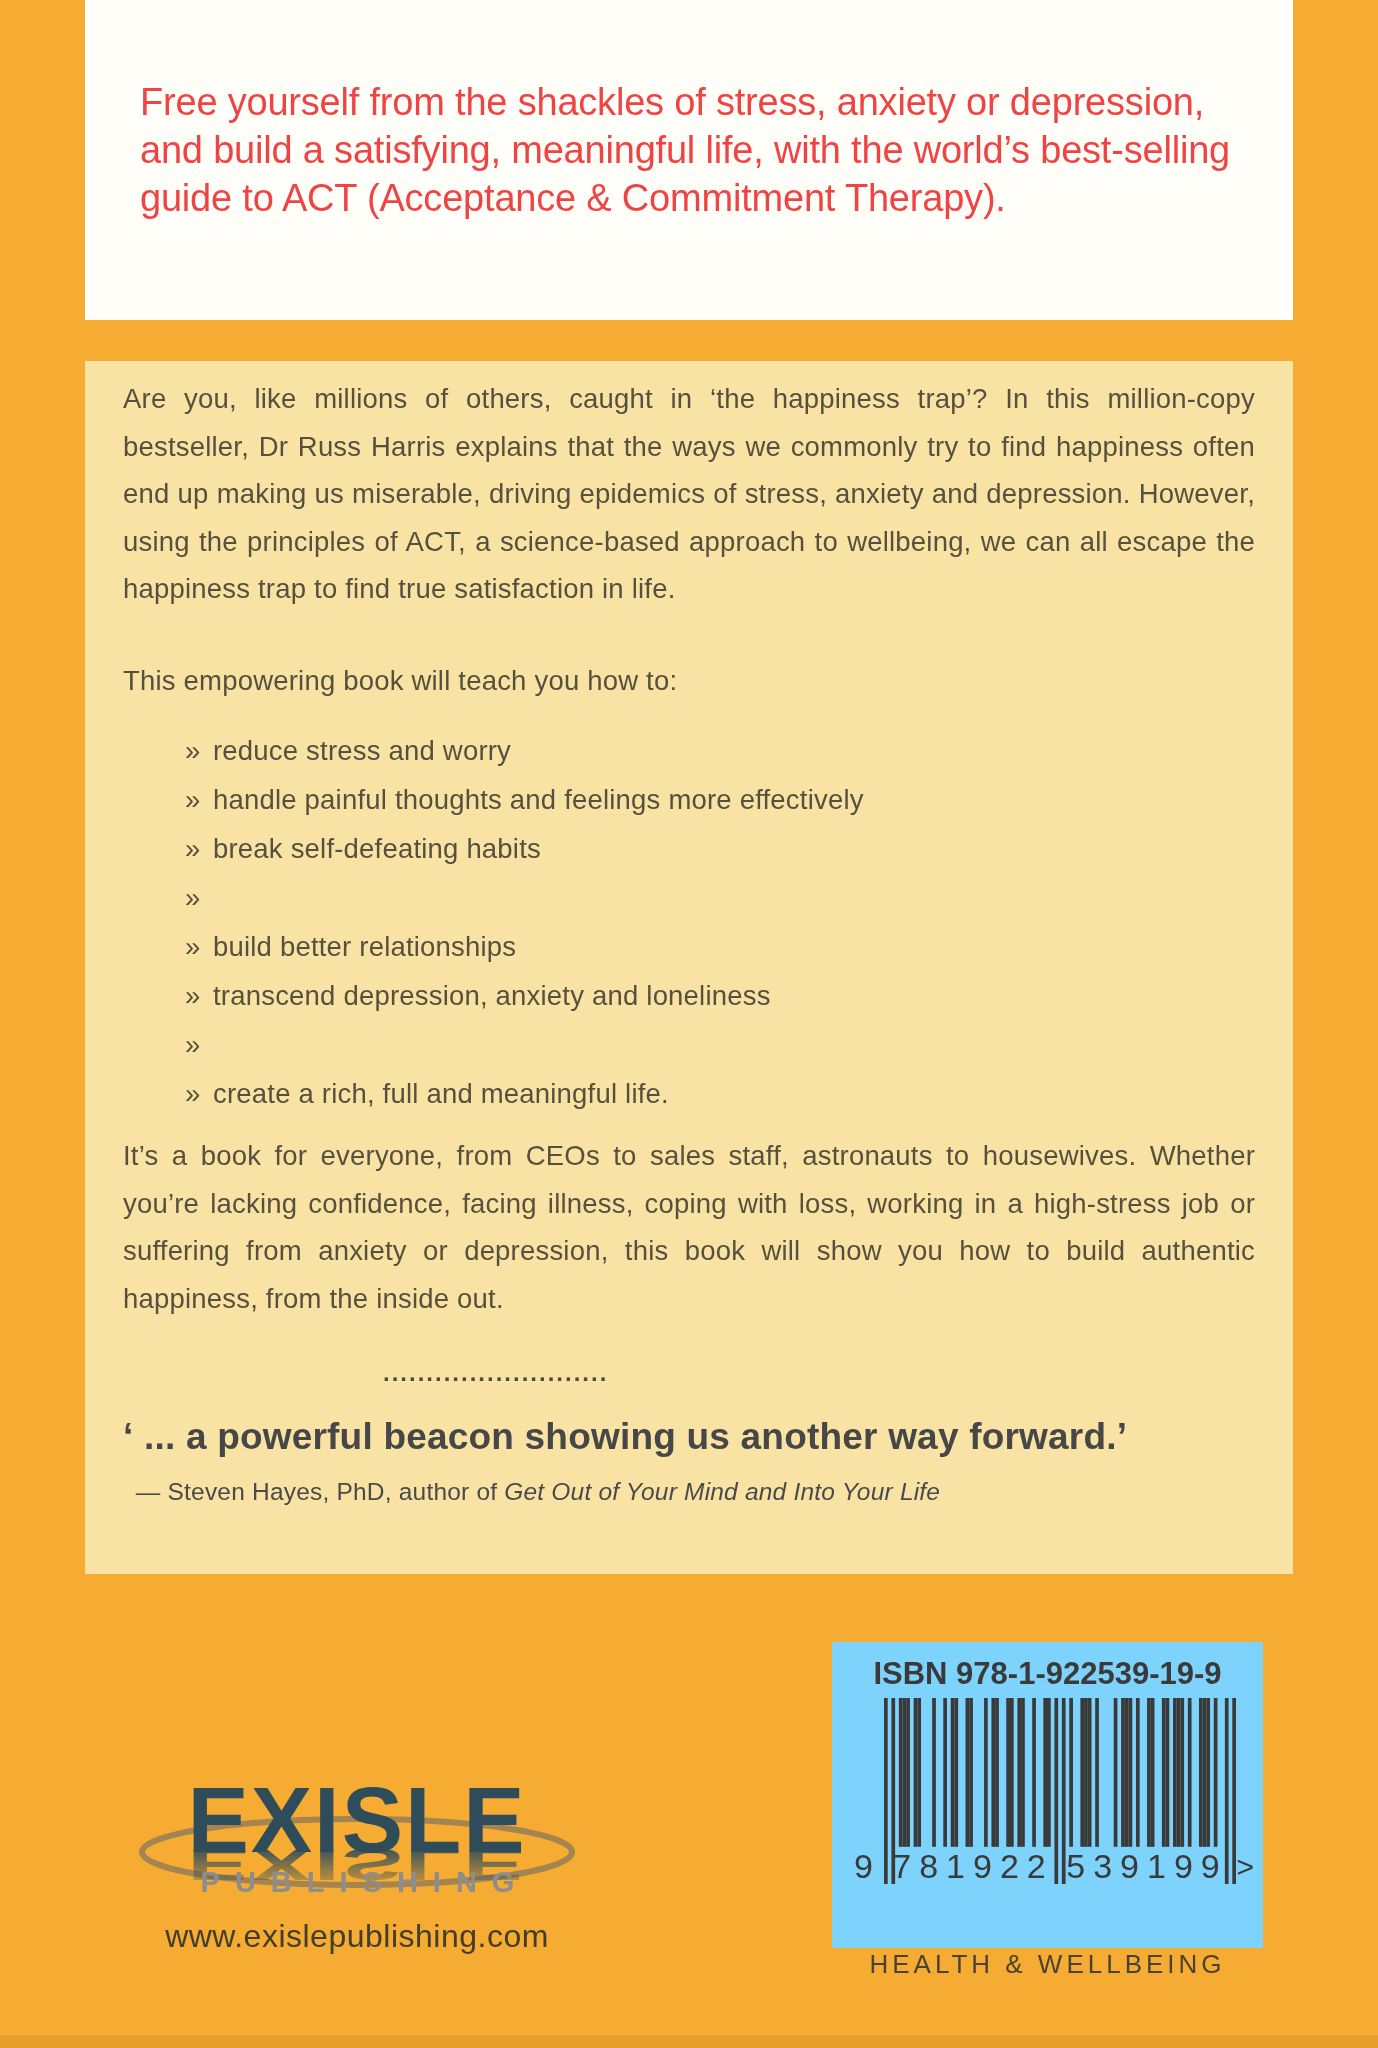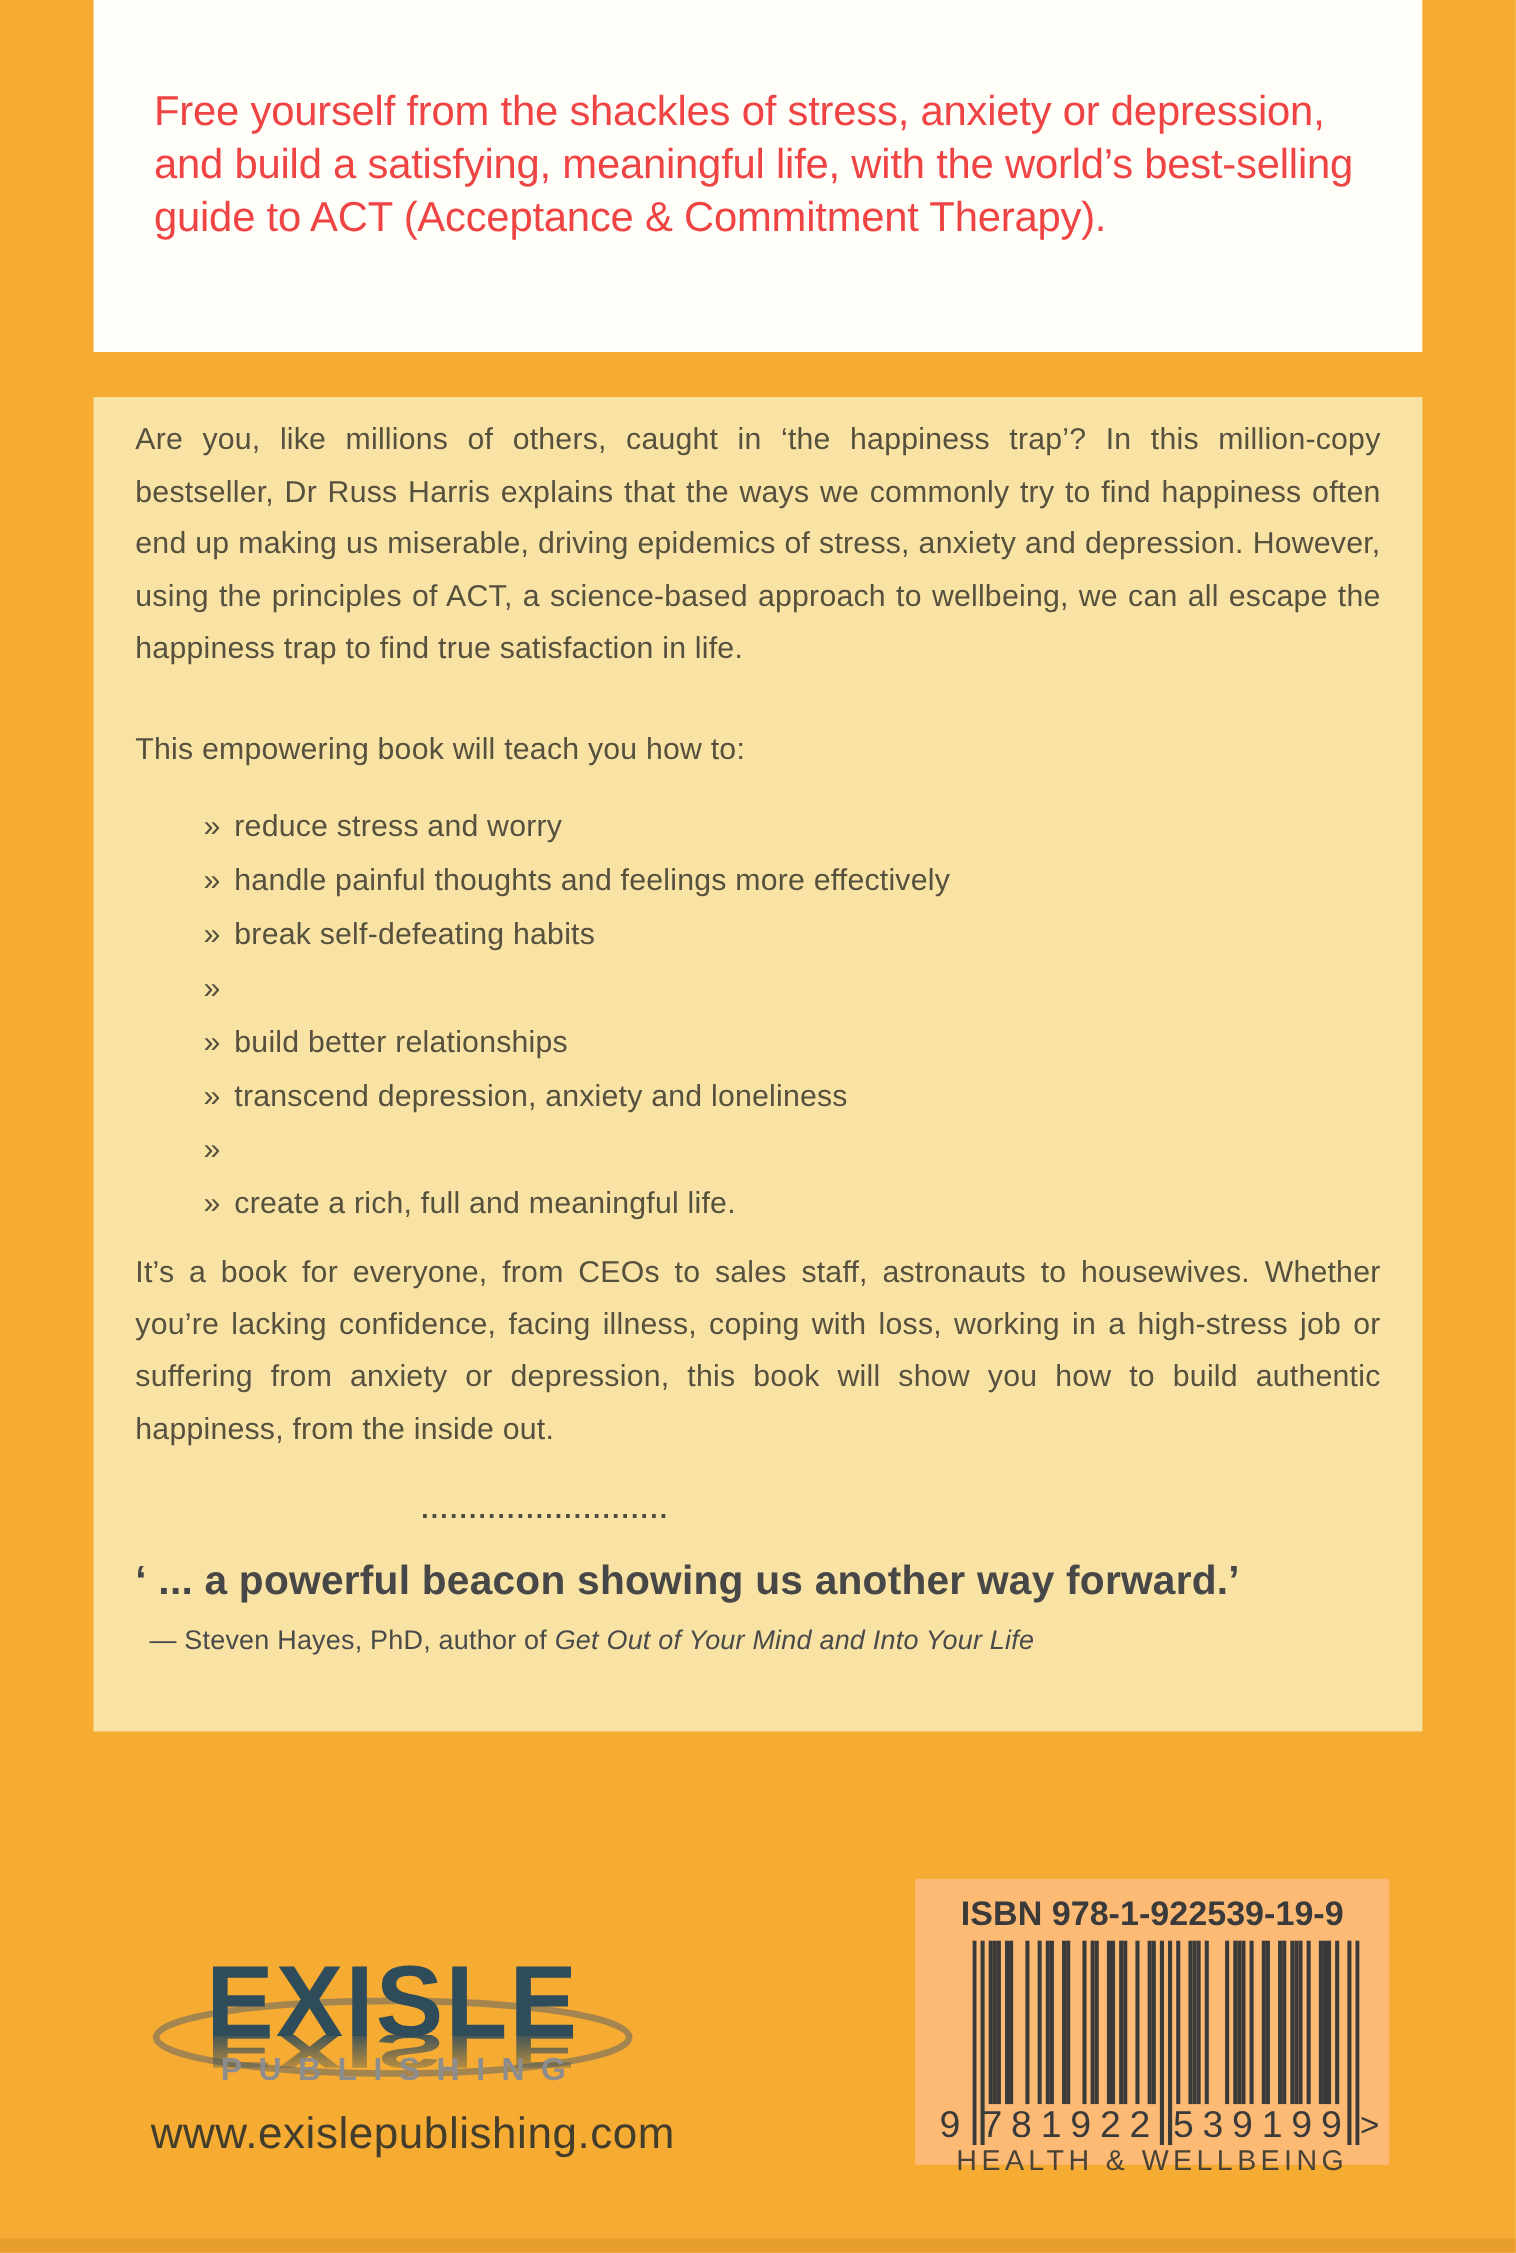--- a/index.html
+++ b/index.html
@@ -75,27 +75,27 @@
     color:#2F4C5B; letter-spacing:2px; line-height:92px;
     transform:scaleY(-0.5); transform-origin:50% 73px;
   }
   .logo-publishing {
     position:absolute; left:8px; top:92px; width:440px; z-index:2;
     text-align:center; font-size:29px; font-weight:bold;
     color:#8D8D8D; letter-spacing:15px;
   }
   .website {
     position:absolute; left:137px; top:1918px; width:440px;
-    text-align:center; font-size:40px; color:#433D2C; letter-spacing:0.5px;
+    text-align:center; font-size:32px; color:#433D2C; letter-spacing:0.5px;
   }
 
   
   .barcode-box {
-    position:absolute; left:832px; top:1708px;
-    width:431px; height:260px; background:#fdba74;
+    position:absolute; left:832px; top:1642px;
+    width:431px; height:306px; background:#7dd3fc;
   }
   .isbn {
     position:absolute; top:14px; left:0; width:100%;
     text-align:center; font-weight:bold; font-size:31px; color:#3A3A3A;
   }
   .bars-area { position:absolute; left:22px; top:56px; width:388px; height:192px; }
   .bars-svg { position:absolute; left:30px; top:0; width:352px; height:186px; }
   .bc-digit { position:absolute; font-size:34px; color:#3A3A3A; }
   .digit-first { left:0; bottom:4px; }
   .digit-group1 { left:119px; bottom:4px; transform:translateX(-50%); letter-spacing:8px; }

